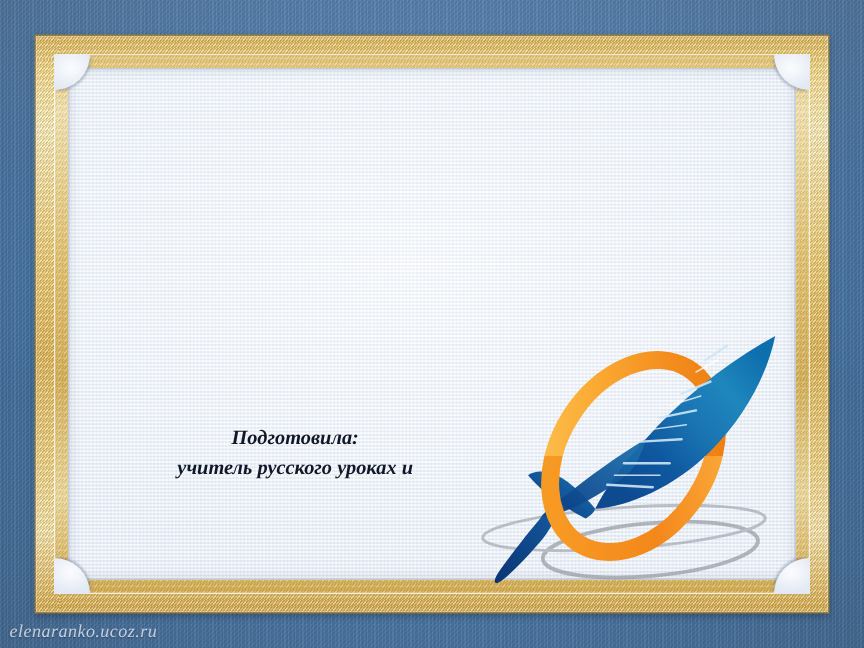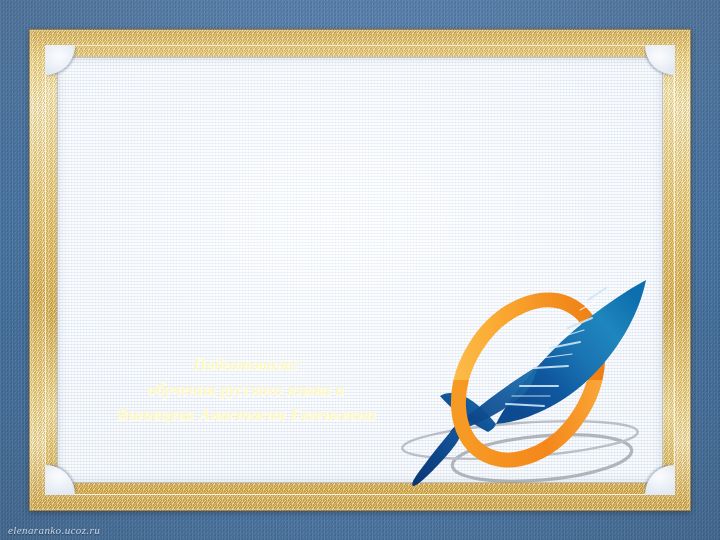--- a/index.html
+++ b/index.html
@@ -206,21 +206,21 @@
 
   .title-line { display: block; white-space: nowrap; }
 
   
   #author-block {
     position: absolute;
     left: 66px;
     top: 352px;
     width: 360px;
     text-align: center;
-    color: #fef9c3;
+    color: #0f172a;
     font-family: "Liberation Serif", serif;
     font-style: italic;
     font-weight: bold;
     font-size: 17px;
     line-height: 25px;
     text-shadow: 0.5px 0.5px 0 rgba(255,255,255,0.7);
   }
   #author-block .ln { display: block; white-space: nowrap; }
   #author-block .ln.name { font-size: 17.5px; }
 
@@ -234,21 +234,21 @@
     pointer-events: none;
   }
 
   
   #watermark {
     position: absolute;
     left: 8px;
     bottom: 4px;
     font-family: "Liberation Serif", serif;
     font-style: italic;
-    font-size: 11px;
+    font-size: 15px;
     letter-spacing: 0.4px;
     color: rgba(232,236,244,0.82);
     text-shadow: 0 1px 1px rgba(20,40,70,0.6);
     z-index: 30;
   }
 </style>
 </head>
 <body>
 
 <div id="slide">
@@ -276,22 +276,21 @@
     </div>
     <div class="wordart">
       <span class="title-line">«Кроссенс как интерактивное</span>
       <span class="title-line">средство обучения на уроках</span>
       <span class="title-line">русского языка и литературы»</span>
     </div>
   </div>
 
   <div id="author-block">
     <span class="ln">Подготовила:</span>
-    <span class="ln">обучения русского языка и</span>
-    <span class="ln name">Вшивцева Анастасия Евгеньевна</span>
+    <span class="ln">учитель русского уроках и</span>
   </div>
 
   <div id="logo">
     <svg viewBox="0 0 276 232" width="276" height="232" xmlns="http://www.w3.org/2000/svg">
       <defs>
         <linearGradient id="featherGrad" x1="0.08" y1="0.85" x2="0.92" y2="0.12">
           <stop offset="0%" stop-color="#0d4a90"></stop>
           <stop offset="28%" stop-color="#0f58a0"></stop>
           <stop offset="52%" stop-color="#1a74b2"></stop>
           <stop offset="76%" stop-color="#1f86bd"></stop>

